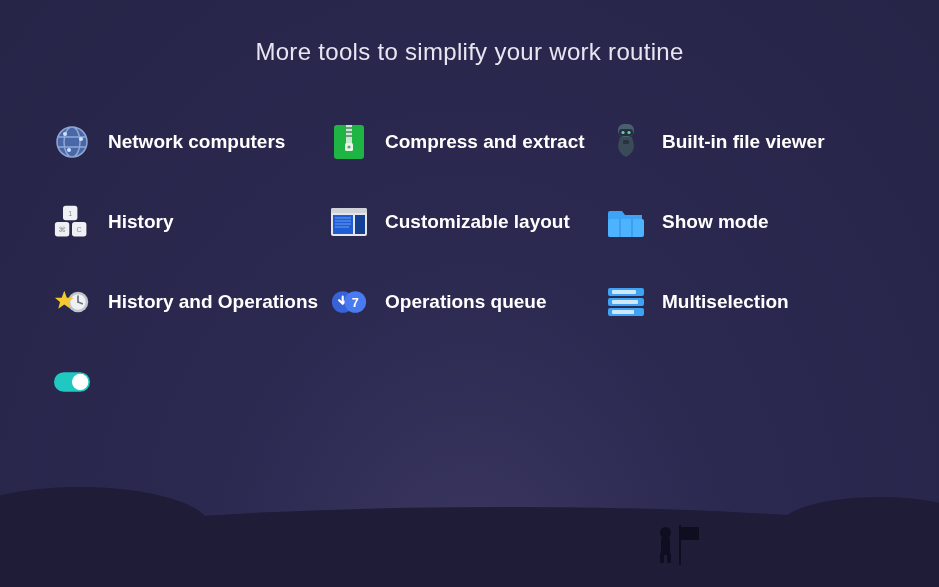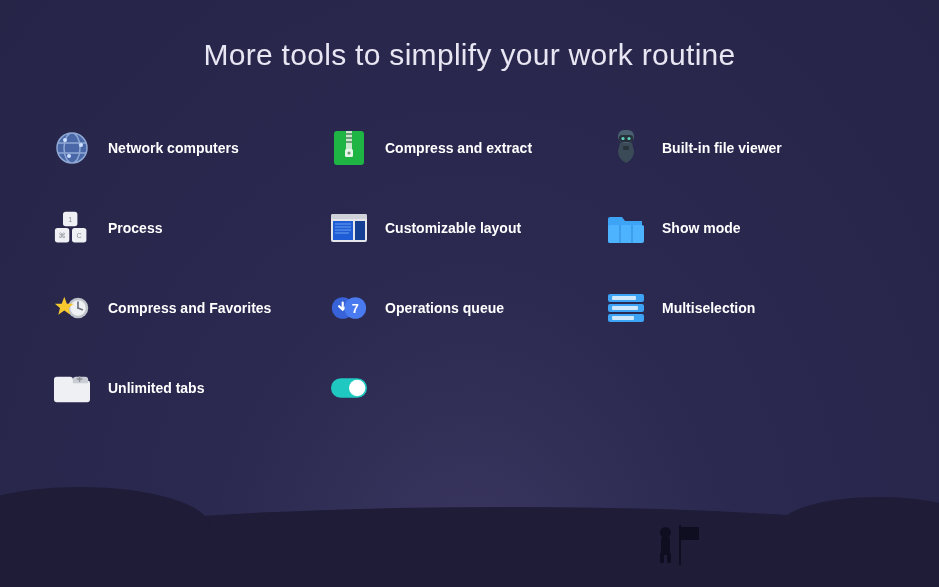--- a/index.html
+++ b/index.html
@@ -7,21 +7,21 @@
     width: 939px;
     height: 587px;
     background: radial-gradient(ellipse at 50% 100%, #3a3660 0%, #2b2950 40%, #262447 100%);
     font-family: -apple-system, "Helvetica Neue", Arial, sans-serif;
     color: #ffffff;
     overflow: hidden;
     position: relative;
   }
   .title {
     text-align: center;
-    font-size: 30px;
+    font-size: 24px;
     font-weight: 300;
     padding-top: 38px;
     color: #e8e6f2;
     letter-spacing: 0.3px;
   }
   .grid {
     display: grid;
     grid-template-columns: repeat(3, 1fr);
     column-gap: 0px;
     row-gap: 44px;
@@ -34,21 +34,21 @@
   }
   .icon {
     width: 36px;
     height: 36px;
     flex-shrink: 0;
     display: flex;
     align-items: center;
     justify-content: center;
   }
   .label {
-    font-size: 14px;
+    font-size: 19px;
     font-weight: 600;
     color: #ffffff;
   }
   
   .ground {
     position: absolute;
     left: -10px;
     right: -10px;
     bottom: 0;
     height: 80px;
@@ -193,21 +193,21 @@
     <div class="icon">
       <svg width="40" height="36" viewBox="0 0 40 36">
         <rect x="10" y="0" width="16" height="16" rx="3" fill="#eef0f3"></rect>
         <text x="18" y="11" font-size="8" fill="#8a8f98" text-anchor="middle" font-family="Arial">1</text>
         <rect x="1" y="18" width="16" height="16" rx="3" fill="#eef0f3"></rect>
         <text x="9" y="29" font-size="8" fill="#8a8f98" text-anchor="middle" font-family="Arial">⌘</text>
         <rect x="20" y="18" width="16" height="16" rx="3" fill="#eef0f3"></rect>
         <text x="28" y="29" font-size="8" fill="#8a8f98" text-anchor="middle" font-family="Arial">C</text>
       </svg>
     </div>
-    <div class="label">Process</div>
+    <div class="label">History</div>
   </div>
 
 
   <div class="feature">
     <div class="icon">
       <svg width="36" height="28" viewBox="0 0 36 28">
         <rect x="0" y="0" width="36" height="28" rx="2" fill="#e4e6ea"></rect>
         <rect x="0" y="0" width="36" height="5" rx="2" fill="#cfd2d8"></rect>
         <rect x="2" y="7" width="20" height="19" fill="#1f5dd6"></rect>
         <line x1="4" y1="10" x2="20" y2="10" stroke="#6aa0f0" stroke-width="1"></line>
@@ -235,21 +235,21 @@
   <div class="feature">
     <div class="icon">
       <svg width="42" height="32" viewBox="0 0 42 32">
         <circle cx="28" cy="16" r="12" fill="#bfc4cb"></circle>
         <circle cx="28" cy="16" r="9" fill="#eef0f3"></circle>
         <line x1="28" y1="16" x2="28" y2="9" stroke="#6e7480" stroke-width="2" stroke-linecap="round"></line>
         <line x1="28" y1="16" x2="33" y2="18" stroke="#6e7480" stroke-width="2" stroke-linecap="round"></line>
         <polygon points="12,3 15,11 23,11 17,16 19,24 12,19 5,24 7,16 1,11 9,11" fill="#f6c92e"></polygon>
       </svg>
     </div>
-    <div class="label">Compress and Favorites</div>
+    <div class="label">History and Operations</div>
   </div>
 
   <div class="feature">
     <div class="icon">
       <svg width="40" height="30" viewBox="0 0 40 30">
         <circle cx="13" cy="15" r="12" fill="#3863d8"></circle>
         <path d="M13 9 v8 M9 13 l4 4 l4 -4" stroke="#fff" stroke-width="2.4" fill="none" stroke-linecap="round" stroke-linejoin="round"></path>
         <circle cx="27" cy="15" r="12" fill="#4a7af0"></circle>
         <text x="27" y="20" text-anchor="middle" font-size="14" font-weight="700" fill="#fff" font-family="Arial">7</text>
       </svg>
@@ -264,32 +264,20 @@
         <rect x="4" y="3" width="24" height="4" rx="1" fill="#cfe8fb"></rect>
         <rect x="0" y="11" width="36" height="8" rx="2" fill="#3da4f5"></rect>
         <rect x="4" y="13" width="26" height="4" rx="1" fill="#cfe8fb"></rect>
         <rect x="0" y="21" width="36" height="8" rx="2" fill="#3da4f5"></rect>
         <rect x="4" y="23" width="22" height="4" rx="1" fill="#cfe8fb"></rect>
       </svg>
     </div>
     <div class="label">Multiselection</div>
   </div>
 
-  <div class="feature">
-    <div class="icon">
-      <svg width="38" height="30" viewBox="0 0 38 30">
-        <rect x="0" y="7" width="38" height="23" rx="3" fill="#eef0f3"></rect>
-        <path d="M0 10 v-4 a3 3 0 0 1 3 -3 h14 a3 3 0 0 1 3 3 v4 z" fill="#eef0f3"></path>
-        <path d="M20 10 v-4 a3 3 0 0 1 3 -3 h10 a3 3 0 0 1 3 3 v4 z" fill="#c9cdd4"></path>
-        <line x1="24" y1="5.5" x2="30" y2="5.5" stroke="#8a8f98" stroke-width="1.5"></line>
-        <line x1="27" y1="2.5" x2="27" y2="8.5" stroke="#8a8f98" stroke-width="1.5"></line>
-      </svg>
-    </div>
-    <div class="label">Unlimited tabs</div>
-  </div>
 
   <div class="feature">
     <div class="icon">
       <svg width="44" height="26" viewBox="0 0 44 26">
         <rect x="0" y="1" width="44" height="24" rx="12" fill="#1fc8c0"></rect>
         <circle cx="32" cy="13" r="10" fill="#ffffff"></circle>
       </svg>
     </div>
   </div>
 

